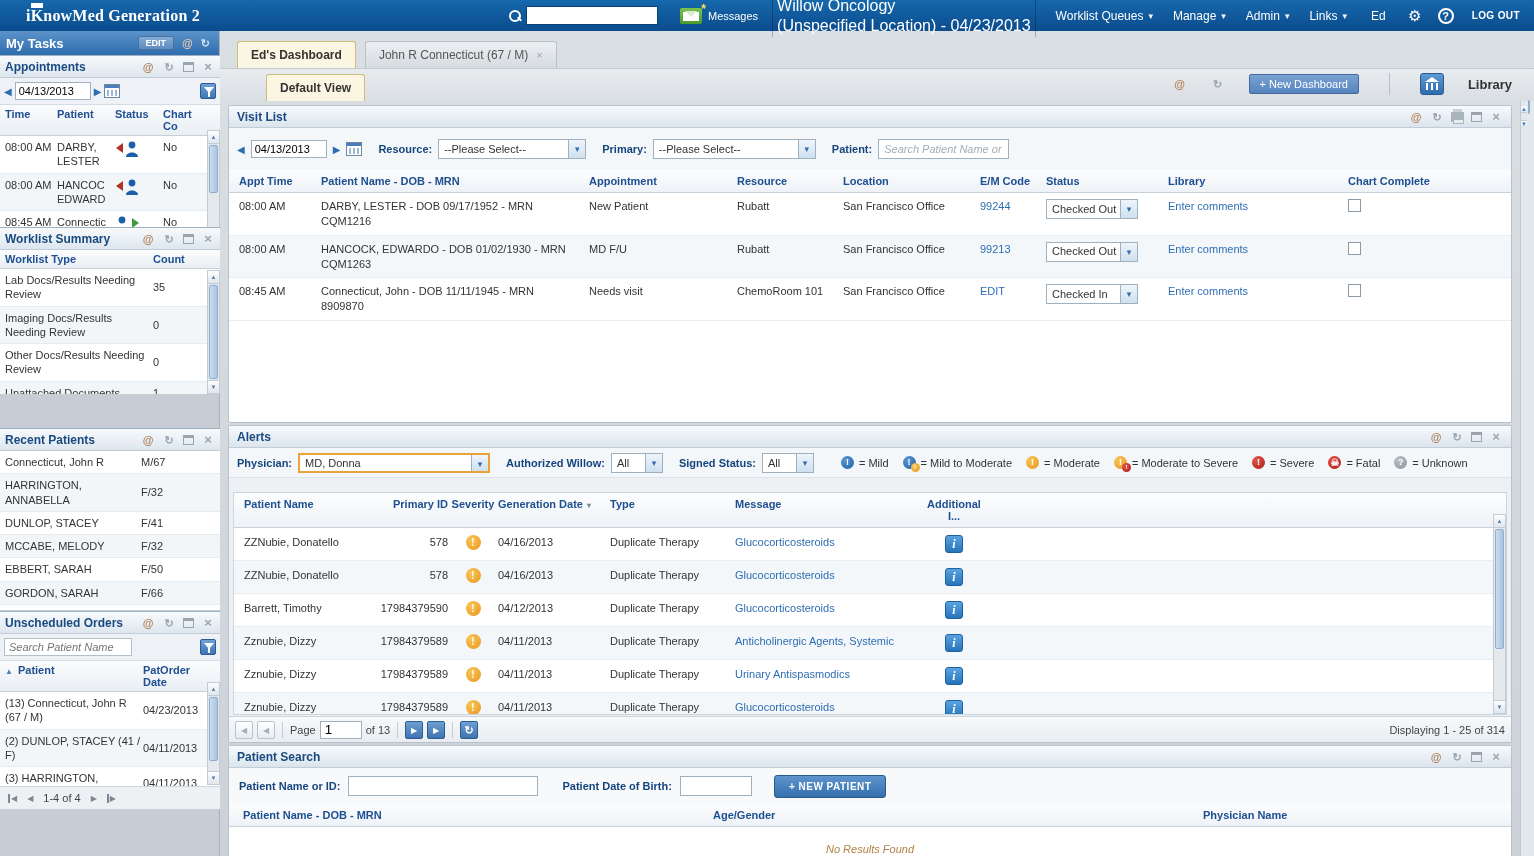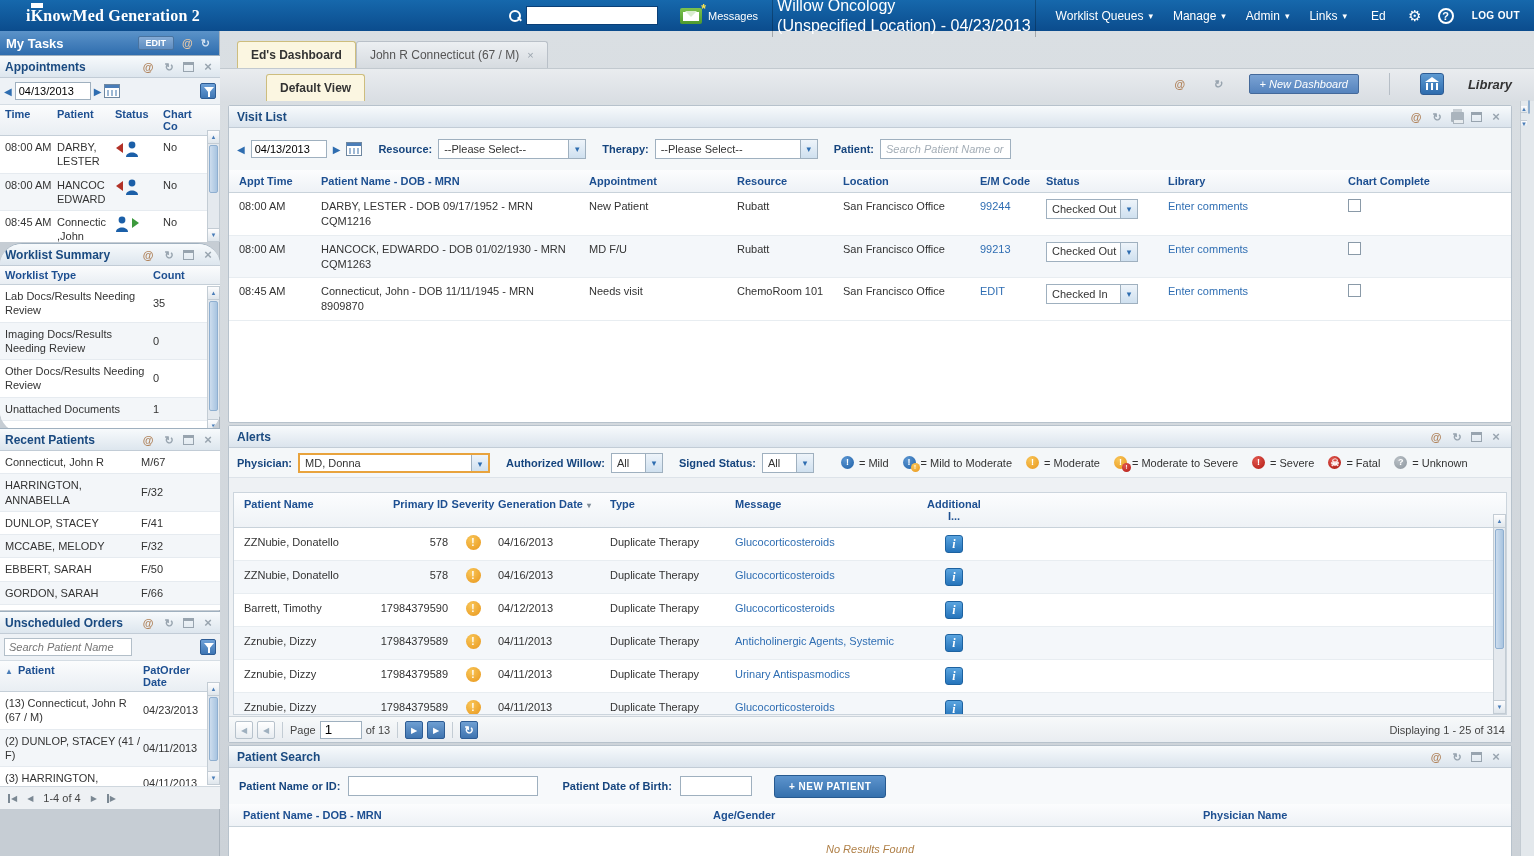--- a/index.html
+++ b/index.html
@@ -128,29 +128,29 @@
 
   .ssearch { width:128px; height:18px; border:1px solid #b3bfc9; padding:0 4px; font-style:italic; color:#9aa4ad; font-size:11px; }
   .srchrow { display:flex; align-items:center; justify-content:space-between; padding:4px; background:#eef2f6; border-bottom:1px solid #d5dde4; }
   .sortpat::before { content:"\25B2"; color:#4a7db8; font-size:8px; margin-right:5px; }
   .uo-pager { display:flex; align-items:center; gap:10px; padding:5px 8px; background:#eef1f4; border-top:1px solid #cfd7de; color:#7b8893; }
   .uo-pager .bar { border-left:2px solid #7b8893; padding-left:1px; }
   .uo-pgtxt { color:#444; }
 
   
   .main { position:absolute; left:220px; top:31px; right:0; bottom:0; background:linear-gradient(#dadfe3,#ccd2d8); }
-  .tabrow1 { position:absolute; top:7px; left:0; right:0; height:30px; display:flex; align-items:flex-end; padding-left:17px; }
+  .tabrow1 { position:absolute; top:7px; left:0; right:0; height:30px; display:flex; align-items:flex-end; padding-left:17px;gap:9px; }
   .tab { padding:6px 13px; border:1px solid #b9c0c8; border-bottom:none; border-radius:3px 3px 0 0;
     background:linear-gradient(#eceff2,#d6dbe0); color:#555; font-size:12px; cursor:pointer; display:flex; gap:8px; align-items:center; }
   .tab.active { background:#fbf6e1; border-color:#cdbd7e; color:#333; font-weight:bold; position:relative; z-index:2; }
   .tabclose { color:#9aa4ad; font-size:11px; cursor:pointer; }
   .tabclose::before{content:"\00D7";}
   .tabrow2 { position:absolute; top:37px; left:0; right:0; height:33px; border-top:1px solid #c2c9cf;
     background:linear-gradient(#e9ecef,#d9dee3); display:flex; align-items:flex-end; padding-left:46px; }
-  .hdr-actions { position:absolute; top:42px; right:22px; display:flex; align-items:center; gap:24px;font-style:italic; }
+  .hdr-actions { position:absolute; top:42px; right:22px; display:flex; align-items:center; gap:24px; }
   .newdash { background:linear-gradient(#7ba3d4,#5583bd); border:1px solid #44699a; border-radius:2px;
     color:#fff; font-size:11px; padding:3px 10px; cursor:pointer; }
   .vdiv { width:1px; height:22px; background:#b6bec6; margin:0 6px; }
   .bankicon { position:relative; width:24px; height:22px; border-radius:3px; border:1px solid #2d5c94;
     background:linear-gradient(#5e9ad2,#2e6cae); cursor:pointer; }
   .bankicon::before { content:""; position:absolute; left:4px; top:3px; width:0; height:0;
     border-left:7px solid transparent; border-right:7px solid transparent; border-bottom:5px solid #fff; }
   .bankicon::after { content:""; position:absolute; left:5px; top:9px; width:12px; height:7px;
     background:repeating-linear-gradient(90deg,#fff 0 2px,transparent 2px 5px); box-shadow:0 9px 0 -7px #fff; }
   .liblabel { font-size:13px; font-weight:bold; color:#333; cursor:pointer; }
@@ -317,21 +317,21 @@
             </svg></span>
         <span class="appt-c4" data-name="appt-chart">No</span>
       </div>
       <div class="vscroll" style="top:74px; right:0; bottom:0;" data-name="appointments-scrollbar">
         <span class="sb-btn gx-up" data-name="scroll-up-icon"></span>
         <span class="sb-thumb" data-name="scroll-thumb"></span>
         <span class="sb-btn bottom gx-down" data-name="scroll-down-icon"></span>
       </div>
     </div>
 
-    <div class="spanel" style="top:212px; height:190px;border-radius:22px;" data-name="worklist-summary-panel">
+    <div class="spanel" style="top:196px; height:167px;" data-name="worklist-summary-panel">
       <div class="spanel-h">
         <span class="spanel-t" data-name="worklist-summary-title">Worklist Summary</span>
         <span class="ph-icons">
           <span class="pico gx gx-at" data-name="panel-options-icon"></span>
           <span class="pico gx gx-refresh" data-name="refresh-icon"></span>
           <span class="gx-max" data-name="maximize-icon"></span>
           <span class="pico gx gx-close" data-name="close-icon"></span>
         </span>
       </div>
       <div class="sgrid-h">
@@ -490,21 +490,21 @@
         <div class="vl-toolbar">
           <span class="navarrow gx gx-left" data-name="prev-day-arrow"></span>
           <input class="dateinput" data-name="visit-date-input" value="04/13/2013" style="">
           <span class="navarrow gx gx-right" data-name="next-day-arrow"></span>
           <span class="cal" data-name="calendar-icon"></span>
           <span class="flabel" data-name="resource-label">Resource:</span>
           <span class="selbox" style="width:148px;" data-name="resource-select">
             <span data-name="resource-value">--Please Select--</span>
             <span class="selarrow" data-name="chevron-down-icon"></span>
           </span>
-          <span class="flabel" data-name="location-label">Therapy:</span>
+          <span class="flabel" data-name="location-label">Primary:</span>
           <span class="selbox" style="width:163px;" data-name="location-select">
             <span data-name="location-value">--Please Select--</span>
             <span class="selarrow" data-name="chevron-down-icon"></span>
           </span>
           <span class="flabel" data-name="patient-label">Patient:</span>
           <input class="txtinput" style="width: 131px;" data-name="visit-patient-search-input" placeholder="Search Patient Name or ID">
         </div>
         <div class="grid-h">
           <span class="vl-c1" data-name="col-appt-time">Appt Time</span>
           <span class="vl-c2" data-name="col-patient-name">Patient Name - DOB - MRN</span>

